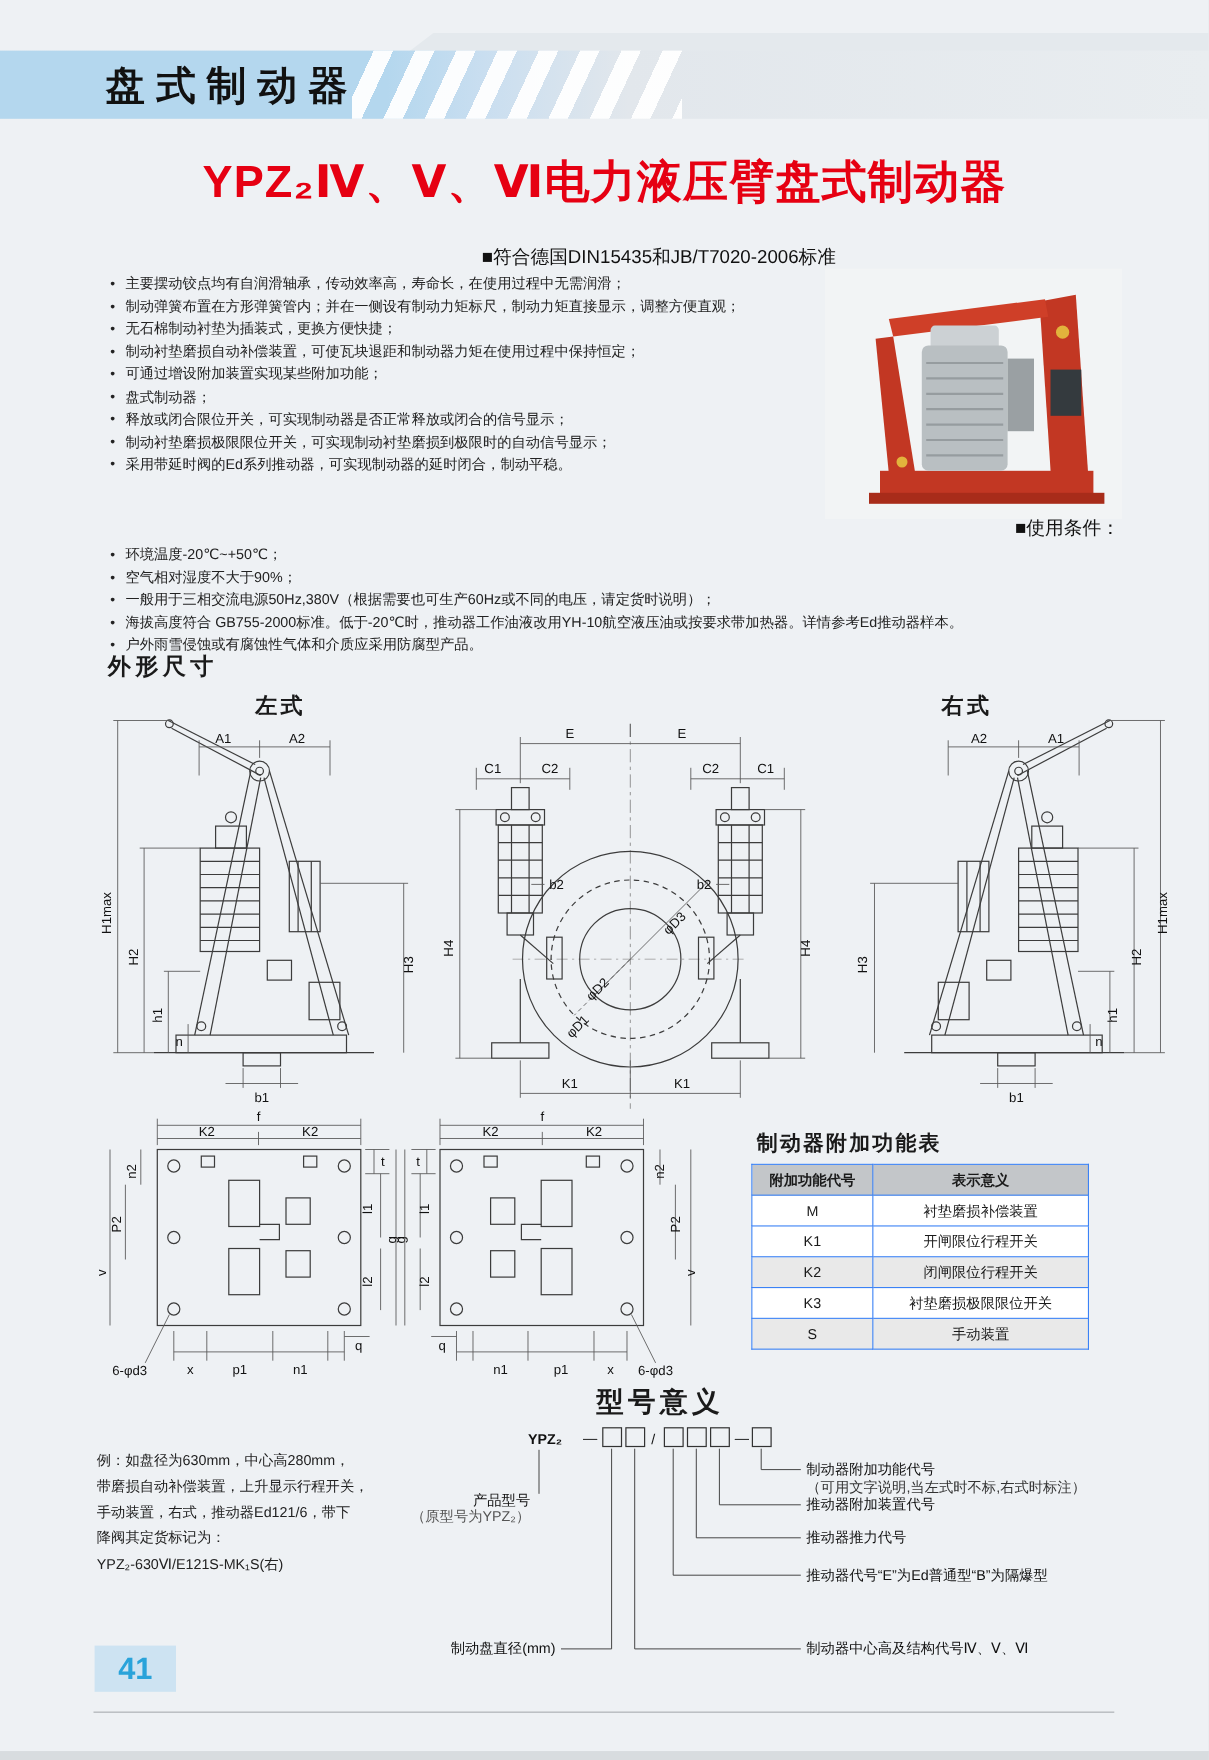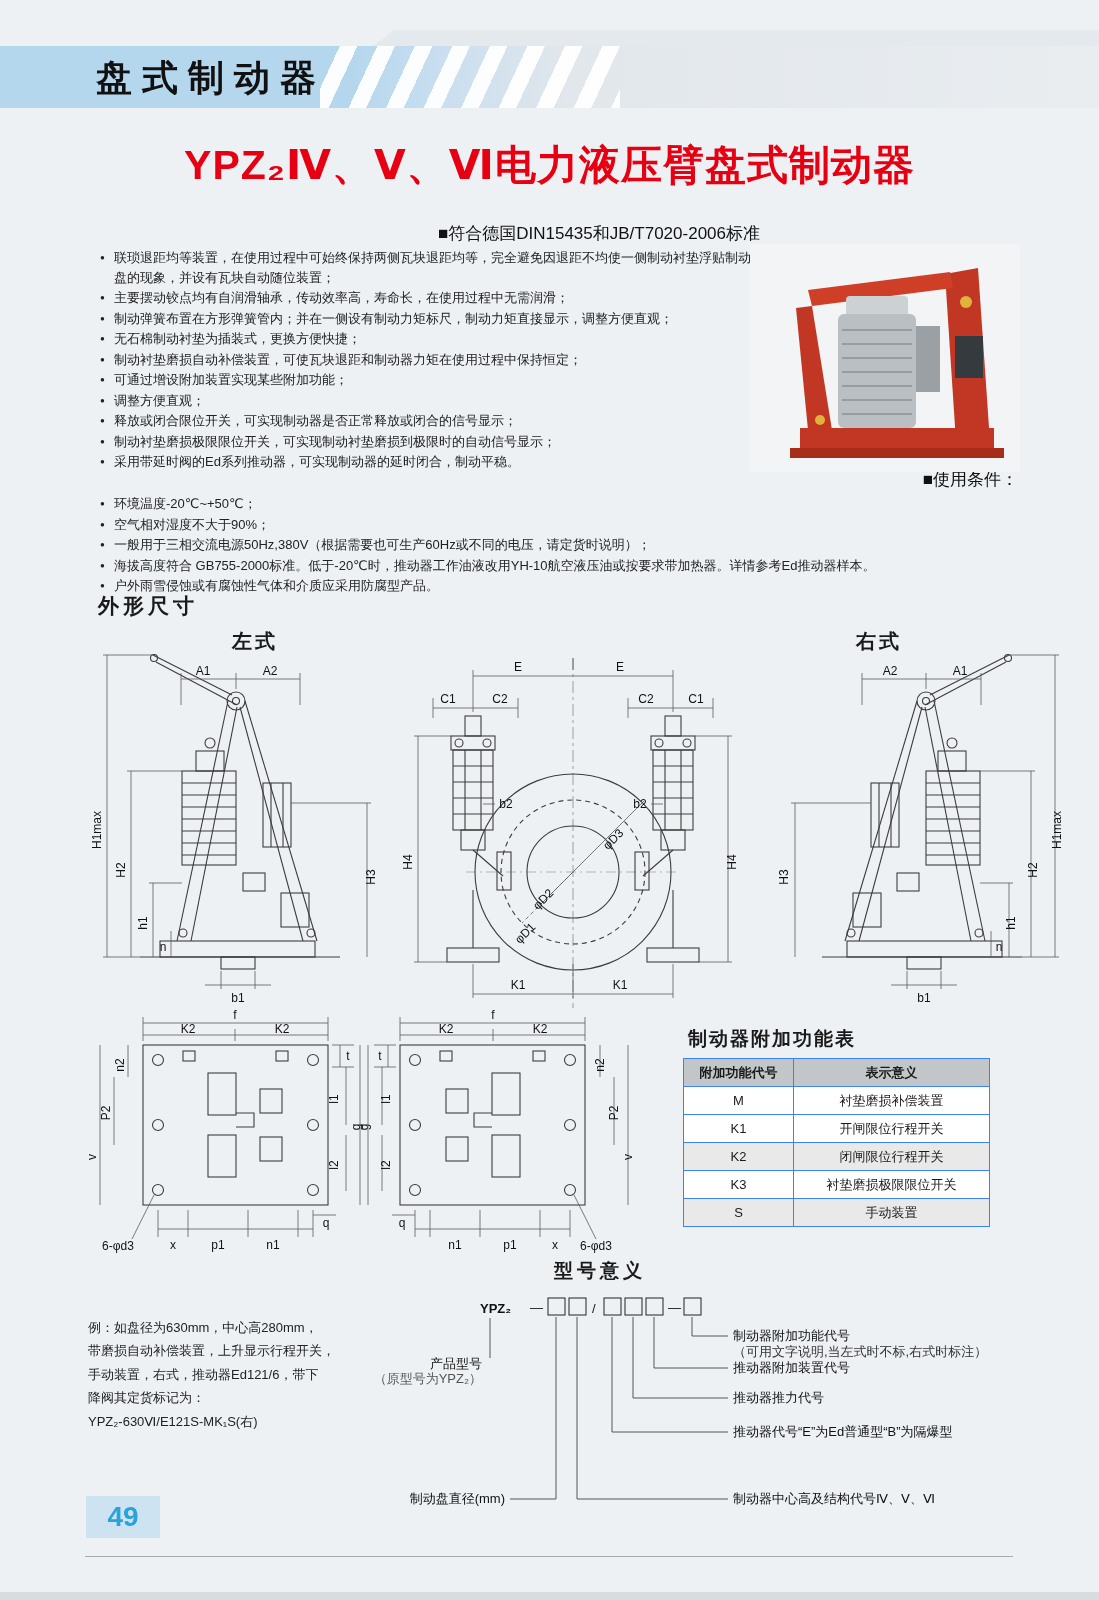--- a/index.html
+++ b/index.html
@@ -39,21 +39,21 @@
   
   .func-title { position:absolute; left:688px; top:1026px; font-size:19px; font-weight:bold; letter-spacing:2px; }
   .func-table { position:absolute; left:683px; top:1058px; border-collapse:collapse; background:#fff; }
   .func-table td { border:1px solid #3b82f6; font-size:13px; text-align:center; height:28px; padding:0 6px; }
   .func-table tr.head td { background:#c3c6c9; font-weight:bold; }
   .func-table tr.alt td { background:#e9e9e9; }
   .func-table td.c1 { width:110px; }
   .func-table td.c2 { width:196px; }
   
   .model-title { position:absolute; left:100px; top:1258px; width:1000px; text-align:center;
-    font-size:19px; font-weight:bold; letter-spacing:4px; }
+    font-size:25px; font-weight:bold; letter-spacing:4px; }
   .example { position:absolute; left:88px; top:1316px; width:262px; font-size:13px; line-height:1.8; color:#222; }
   .model-svg { position:absolute; left:80px; top:1286px; width:940px; height:240px; }
   .model-svg text { font-size:13px; }
   .mt-big { font-size:21px; font-weight:bold; }
   .mt-sep { font-size:15px; }
   .mt-note { font-size:11px; fill:#333; }
   .mt-small { font-size:10px; fill:#555; }
   
   .page-num { position:absolute; left:86px; top:1496px; width:74px; height:42px; background:#cde3f2;
     color:#29a3da; font-size:28px; font-weight:bold; display:flex; align-items:center; justify-content:center; }
@@ -66,27 +66,26 @@
 
   <div class="band-top"></div>
   <div class="band">
     <div class="stripes"></div>
   </div>
   <div class="band-title">盘式制动器</div>
   <div class="main-title">YPZ₂Ⅳ、Ⅴ、Ⅵ电力液压臂盘式制动器</div>
 
   <div class="features">
     <div class="sec-heading">■符合德国DIN15435和JB/T7020-2006标准</div>
-    <div class="bullet">联琐退距均等装置，在使用过程中可始终保持两侧瓦块退距均等，完全避免因退距不均使一侧制动衬垫浮贴制动盘的现象，并设有瓦块自动随位装置；</div>
     <div class="bullet">主要摆动铰点均有自润滑轴承，传动效率高，寿命长，在使用过程中无需润滑；</div>
     <div class="bullet">制动弹簧布置在方形弹簧管内；并在一侧设有制动力矩标尺，制动力矩直接显示，调整方便直观；</div>
     <div class="bullet">无石棉制动衬垫为插装式，更换方便快捷；</div>
     <div class="bullet">制动衬垫磨损自动补偿装置，可使瓦块退距和制动器力矩在使用过程中保持恒定；</div>
     <div class="bullet">可通过增设附加装置实现某些附加功能；</div>
-    <div class="bullet">调整方便直观；</div>
+    <div class="bullet">盘式制动器；</div>
     <div class="bullet">释放或闭合限位开关，可实现制动器是否正常释放或闭合的信号显示；</div>
     <div class="bullet">制动衬垫磨损极限限位开关，可实现制动衬垫磨损到极限时的自动信号显示；</div>
     <div class="bullet">采用带延时阀的Ed系列推动器，可实现制动器的延时闭合，制动平稳。</div>
   </div>
 
   <div class="conditions">
     <div class="sec-heading">■使用条件：</div>
     <div class="bullet">环境温度-20℃~+50℃；</div>
     <div class="bullet">空气相对湿度不大于90%；</div>
     <div class="bullet">一般用于三相交流电源50Hz,380V（根据需要也可生产60Hz或不同的电压，请定货时说明）；</div>
@@ -520,16 +519,16 @@
     <text x="653" y="70" class="mt-note">（可用文字说明,当左式时不标,右式时标注）</text>
     <text x="653" y="86">推动器附加装置代号</text>
     <text x="653" y="116">推动器推力代号</text>
     <text x="653" y="150">推动器代号“E”为Ed普通型“B”为隔爆型</text>
     <text x="653" y="217">制动器中心高及结构代号Ⅳ、Ⅴ、Ⅵ</text>
     <text x="425" y="217" text-anchor="end">制动盘直径(mm)</text>
     <text x="402" y="82" text-anchor="end">产品型号</text>
     <text x="402" y="97" text-anchor="end" class="mt-small">（原型号为YPZ₂）</text>
   </svg>
 
-  <div class="page-num">49</div>
+  <div class="page-num">41</div>
   <div class="footer-line"></div>
 
 </div>
 
 </body></html>

